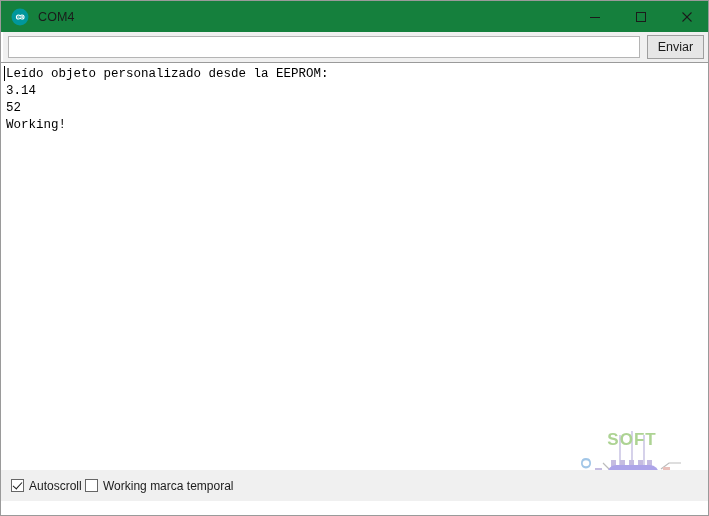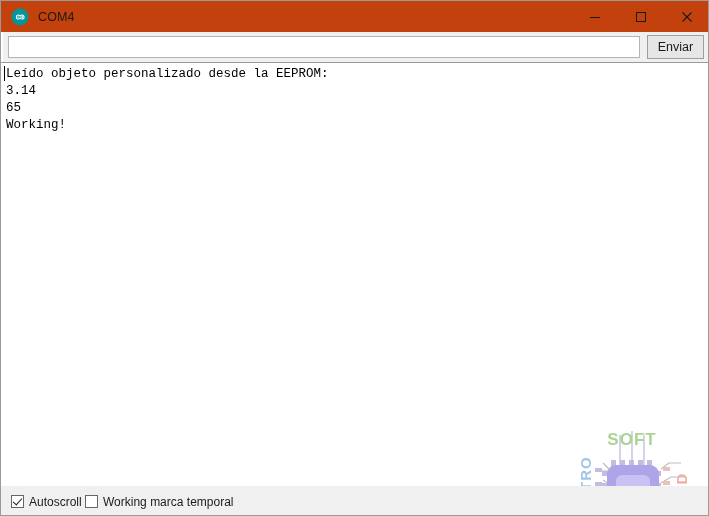--- a/index.html
+++ b/index.html
@@ -19,21 +19,21 @@
     border: 1px solid #9a9a9a;
     box-sizing: border-box;
     overflow: hidden;
   }
 
   
   #titlebar {
     position: absolute;
     left: 0; top: 0;
     width: 709px; height: 31px;
-    background: #c2410c;
+    background: #15803d;
     box-sizing: border-box;
   }
   #title-left {
     position: absolute;
     left: 10px; top: 0;
     height: 31px;
     display: flex;
     align-items: center;
     gap: 9px;
   }
@@ -125,21 +125,21 @@
     position: absolute;
     left: 556px; top: 360px;
     width: 152px; height: 126px;
     pointer-events: none;
     opacity: 0.95;
   }
 
   
   #bottombar {
     position: absolute;
-    left: 0; top: 485px;
+    left: 0; top: 469px;
     width: 709px; height: 31px;
     background: #f0f0f0;
     box-sizing: border-box;
   }
   .chk-wrap {
     position: absolute;
     top: 0; height: 31px;
     display: flex;
     align-items: center;
     gap: 5px;
@@ -208,21 +208,21 @@
 
   <div id="send-row">
     <input id="send-input" type="text" autocomplete="off" placeholder="" style="">
     <div id="send-button">Enviar</div>
   </div>
 
   <div id="console-wrap">
     <div id="caret-left"></div>
     <div id="console-text">Leído objeto personalizado desde la EEPROM:
 3.14
-65
+52
 Working!</div>
 
     <svg id="watermark" viewBox="0 0 152 126">
 
       <g stroke="#c9c4e4" stroke-width="1.6" fill="none">
         <line x1="63" y1="12" x2="63" y2="42"></line>
         <line x1="75" y1="8" x2="75" y2="42"></line>
         <line x1="87" y1="12" x2="87" y2="42"></line>
       </g>
 

